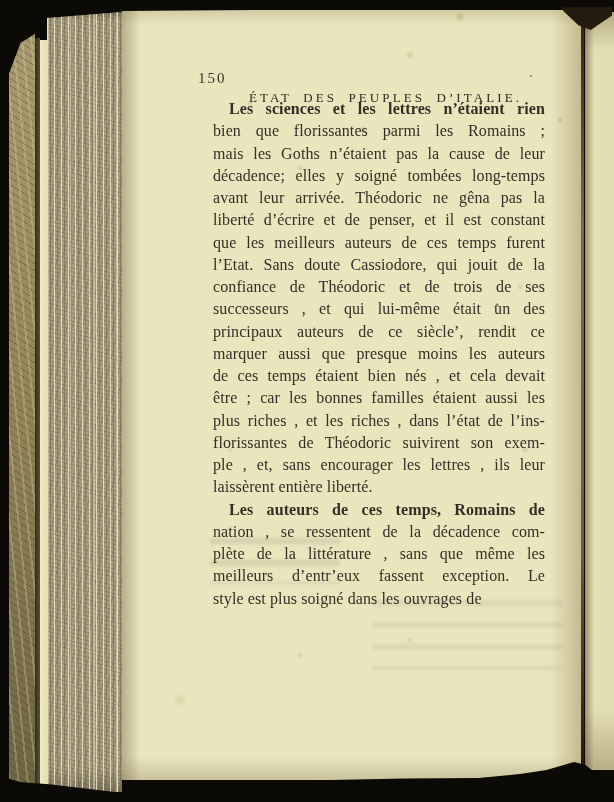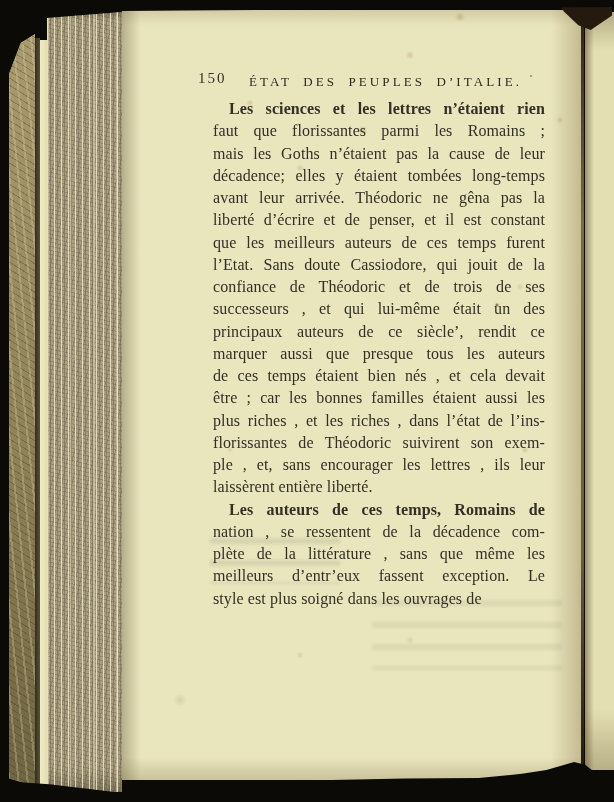--- a/index.html
+++ b/index.html
@@ -101,21 +101,21 @@
   .text-block{
     position:absolute;left:91px;top:56px;width:332px;
     color:#322f27;
   }
   .header{position:relative;height:32px;text-align:center;}
   .page-number{
     position:absolute;left:-15px;top:4px;
     font-size:15px;letter-spacing:2px;color:#35322a;
   }
   .running-title{
-    position:absolute;left:36px;top:8px;
+    position:absolute;left:36px;top:24px;
     font-size:13px;letter-spacing:3.1px;word-spacing:5px;
     color:#2c2a24;white-space:nowrap;
   }
   .para{margin:0;}
   .line{
     height:22.25px;line-height:22.25px;font-size:16px;
     letter-spacing:.1px;
     text-align:justify;text-align-last:justify;
     white-space:nowrap;
   }
@@ -137,31 +137,31 @@
     <div class="ghost ghost-b"></div>
 
     <div class="text-block">
       <div class="header">
         <span class="page-number">150</span>
         <span class="running-title">ÉTAT DES PEUPLES D’ITALIE.</span>
       </div>
       <div id="body-text">
           <div class="para">
             <div class="line indent">Les sciences et les lettres n’étaient rien</div>
-            <div class="line">faut que florissantes parmi les Romains ;</div>
+            <div class="line">bien que florissantes parmi les Romains ;</div>
             <div class="line">mais les Goths n’étaient pas la cause de leur</div>
-            <div class="line">décadence; elles y étaient tombées long-temps</div>
+            <div class="line">décadence; elles y soigné tombées long-temps</div>
             <div class="line">avant leur arrivée. Théodoric ne gêna pas la</div>
             <div class="line">liberté d’écrire et de penser, et il est constant</div>
             <div class="line">que les meilleurs auteurs de ces temps furent</div>
             <div class="line">l’Etat. Sans doute Cassiodore, qui jouit de la</div>
             <div class="line">confiance de Théodoric et de trois de ses</div>
             <div class="line">successeurs , et qui lui-même était un des</div>
             <div class="line">principaux auteurs de ce siècle’, rendit ce</div>
-            <div class="line">marquer aussi que presque tous les auteurs</div>
+            <div class="line">marquer aussi que presque moins les auteurs</div>
             <div class="line">de ces temps étaient bien nés , et cela devait</div>
             <div class="line">être ; car les bonnes familles étaient aussi les</div>
             <div class="line">plus riches , et les riches , dans l’état de l’ins-</div>
             <div class="line">florissantes de Théodoric suivirent son exem-</div>
             <div class="line">ple , et, sans encourager les lettres , ils leur</div>
             <div class="line last">laissèrent entière liberté.</div>
           </div>
           <div class="para">
             <div class="line indent">Les auteurs de ces temps, Romains de</div>
             <div class="line">nation , se ressentent de la décadence com-</div>

